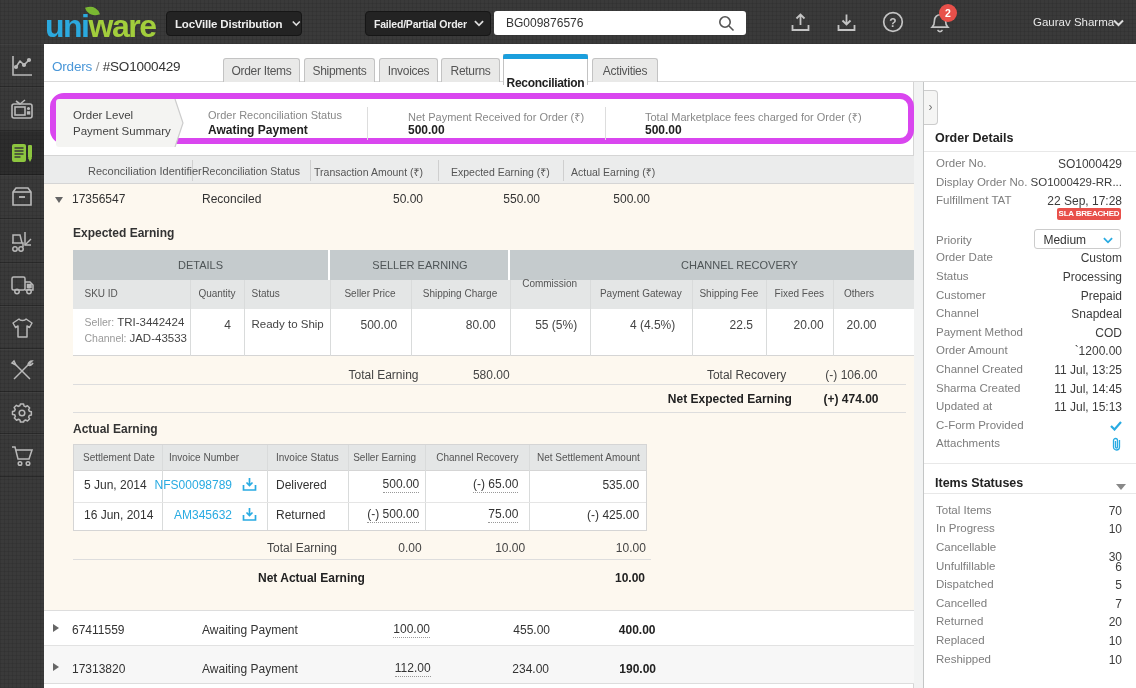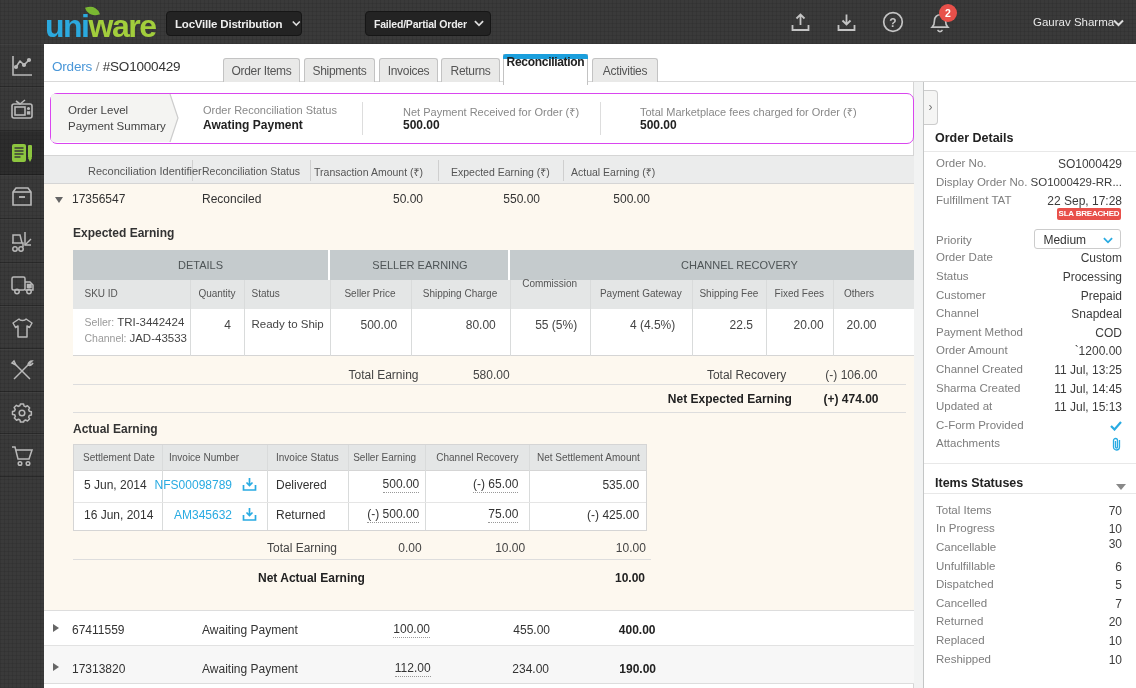--- a/index.html
+++ b/index.html
@@ -24,21 +24,21 @@
 #search { position:absolute; left:494px; top:11px; width:252px; height:24px; background:#fff; border-radius:3px; font-size:12px; color:#333; line-height:24px; padding-left:12px; }
 .ticon { position:absolute; top:0; }
 #uname { position:absolute; left:1033px; top:16px; color:#e8e8e8; font-size:11.5px; }
 
 #toprow { position:absolute; left:44px; top:44px; width:1092px; height:38px; background:#fff; border-bottom:1px solid #d9d9d9; z-index:5;}
 #crumb { position:absolute; left:52px; top:59px; font-size:13.5px; color:#333; z-index:6; letter-spacing:-0.2px;}
 #crumb a { color:#4a97d8; text-decoration:none; }
 .tab { position:absolute; top:58px; height:24px; background:#e9e9e8; border:1px solid #c3c3c3; border-bottom:none; border-radius:3px 3px 0 0; font-size:12px; color:#555; text-align:center; z-index:6; line-height:24px; white-space:nowrap; letter-spacing:-0.3px;}
 #tabactive { position:absolute; top:54px; height:31px; background:#fff; border:1px solid #c3c3c3; border-bottom:none; z-index:7; text-align:center; font-weight:bold; font-size:12px; color:#222; letter-spacing:-0.3px; white-space:nowrap; }
 #tabactive .bluebar { position:absolute; left:-1px; top:-1px; right:-1px; height:5px; background:#1b9fdd; border-radius:3px 3px 0 0; }
-#tabactive .txt { position:relative; margin-top:0; display:block;}
+#tabactive .txt { position:relative; margin-top:21px; display:block;}
 #mainpanel { position:absolute; left:44px; top:82px; width:870px; height:606px; background:#fff; border-right:1px solid #d5d5d5; z-index:4; }
 #graystrip { position:absolute; left:914px; top:82px; width:10px; height:606px; background:#f2f3f3; border-right:1px solid #c4c6c6; z-index:4; }
 #rightpanel { position:absolute; left:924px; top:82px; width:212px; height:606px; background:#fff; z-index:4; }
 #flap { position:absolute; left:924px; top:90px; width:14px; height:35px; background:#f5f5f4; border:1px solid #ccc; border-left:none; border-radius:0 4px 4px 0; color:#777; font-size:12px; line-height:33px; text-align:center; z-index:6;}
 .lbl { font-size:11px; color:#888; }
 .val { font-size:12px; font-weight:bold; color:#222; }
 .rt { text-align:right; } .t12 { font-size:12px; } .g44 { color:#444; } .g33 { color:#333; }
 .cream { background:#fdf8ef; }
 .hdr { font-size:10px; color:#555; white-space:nowrap; }
 .dotted { border-bottom:1px dotted #999; padding-bottom:1px; }
@@ -55,20 +55,26 @@
 <div id="topbar">
   <div id="logo"><span class="b">uni</span><span class="g">ware</span><span class="leaf"></span></div>
   <div class="pill" style="left:365px; width:126px; font-size:10.5px; padding-left:8px;">Failed/Partial Order
     <svg class="chev" style="margin-left:7px" width="10" height="7" viewBox="0 0 11 7">
           <path d="M1 1l4.5 4.5L10 1" fill="none" stroke="#ddd" stroke-width="2"></path>
         </svg></div>
   <div class="pill" style="left:166px; width:136px; font-size:11.5px; padding-left:8px;">LocVille Distribution
     <svg class="chev" width="11" height="7" viewBox="0 0 11 7">
           <path d="M1 1l4.5 4.5L10 1" fill="none" stroke="#ddd" stroke-width="2"></path>
         </svg></div>
+  <div id="search">BG009876576
+    <svg style="position:absolute; right:11px; top:4px;" width="17" height="17" viewBox="0 0 17 17">
+          <circle cx="7" cy="7" r="5.2" fill="none" stroke="#555" stroke-width="1.6"></circle>
+          <path d="M11 11l4.5 4.5" stroke="#555" stroke-width="1.6"></path>
+        </svg>
+  </div>
   <svg class="ticon" style="left:790px; top:12px;" width="21" height="21" viewBox="0 0 21 21">
         <path d="M10.5 13V3M6.5 6.5L10.5 2.5l4 4" fill="none" stroke="#c4c4c4" stroke-width="1.8"></path>
         <path d="M2.5 13v5h16v-5" fill="none" stroke="#c4c4c4" stroke-width="1.8"></path>
       </svg>
   <svg class="ticon" style="left:836px; top:12px;" width="21" height="21" viewBox="0 0 21 21">
         <path d="M10.5 2.5V12M6.5 8.5l4 4 4-4" fill="none" stroke="#c4c4c4" stroke-width="1.8"></path>
         <path d="M2.5 13v5h16v-5" fill="none" stroke="#c4c4c4" stroke-width="1.8"></path>
       </svg>
   <svg class="ticon" style="left:882px; top:11px;" width="22" height="22" viewBox="0 0 22 22">
         <circle cx="11" cy="11" r="9.3" fill="none" stroke="#c4c4c4" stroke-width="1.7"></circle>
@@ -170,21 +176,21 @@
 <div class="tab" style="left:304px; width:71px;">Shipments</div>
 <div class="tab" style="left:379px; width:59px;">Invoices</div>
 <div class="tab" style="left:441px; width:59px;">Returns</div>
 <div id="tabactive" style="left:503px; width:85px;">
       <span class="bluebar"></span>
       <span class="txt">Reconciliation</span>
     </div>
 <div class="tab" style="left:592px; width:66px;">Activities</div>
 <div id="mainpanel">
 
-  <div class="abs" id="sumpanel" style="left:6px; top:11px; width:864px; height:51px; border:1px solid #d946ef; border-radius:7px; background:#fff;">
+  <div class="abs" id="sumpanel" style="left:6px; top:11px; width:864px; height:51px; border:6px solid #d946ef; border-radius:14px; background:#fff;">
     <div class="abs" style="left:0; top:0; width:128px; height:48px; background:#f4f4f2; border-radius:3px 0 0 3px; clip-path:polygon(0 0,119px 0,127px 24px,119px 48px,0 48px);"></div>
     <svg class="abs" style="left:118px; top:0;" width="11" height="48" viewBox="0 0 11 48">
           <path d="M1 0l8 24-8 24" fill="none" stroke="#ccc" stroke-width="1.2"></path>
         </svg>
     <div class="abs" style="left:17px; top:8px; font-size:11.5px; color:#444; line-height:16px; z-index:3; white-space:nowrap;">Order Level<br>Payment Summary</div>
     <div class="abs" style="left:311px; top:8px; width:1px; height:33px; background:#ddd;"></div>
     <div class="abs" style="left:549px; top:8px; width:1px; height:33px; background:#ddd;"></div>
     <div class="abs lbl" style="left:152px; top:10px;">Order Reconciliation Status</div>
     <div class="abs val" style="left:152px; top:24px;">Awating Payment</div>
     <div class="abs lbl" style="left:352px; top:10px;">Net Payment Received for Order (₹)</div>
@@ -375,21 +381,21 @@
       </svg>
   <div class="hline" style="left:0; top:381.3px; width:212px; background:#e8e8e8;"></div>
   <div class="abs" style="left:11px; top:394px; font-size:12.5px; font-weight:bold; color:#222;">Items Statuses</div>
   <div style="position:absolute; right:10px; top:402px; width:0; height:0; border-left:5px solid transparent; border-right:5px solid transparent; border-top:6px solid #888;"></div>
   <div class="hline" style="left:0; top:411px; width:212px; background:#e8e8e8;"></div>
   <div class="rp-label" style="top:421.7px;">Total Items</div>
       <div class="rp-val" style="top:421.7px;">70</div>
   <div class="rp-label" style="top:440.3px;">In Progress</div>
       <div class="rp-val" style="top:440.3px;">10</div>
   <div class="rp-label" style="top:458.9px;">Cancellable</div>
-      <div class="rp-val" style="top:455px;">30</div>
+      <div class="rp-val" style="top:468px;">30</div>
   <div class="rp-label" style="top:477.5px;">Unfulfillable</div>
       <div class="rp-val" style="top:477.5px;">6</div>
   <div class="rp-label" style="top:496.1px;">Dispatched</div>
       <div class="rp-val" style="top:496.1px;">5</div>
   <div class="rp-label" style="top:514.7px;">Cancelled</div>
       <div class="rp-val" style="top:514.7px;">7</div>
   <div class="rp-label" style="top:533.3px;">Returned</div>
       <div class="rp-val" style="top:533.3px;">20</div>
   <div class="rp-label" style="top:551.9px;">Replaced</div>
       <div class="rp-val" style="top:551.9px;">10</div>

